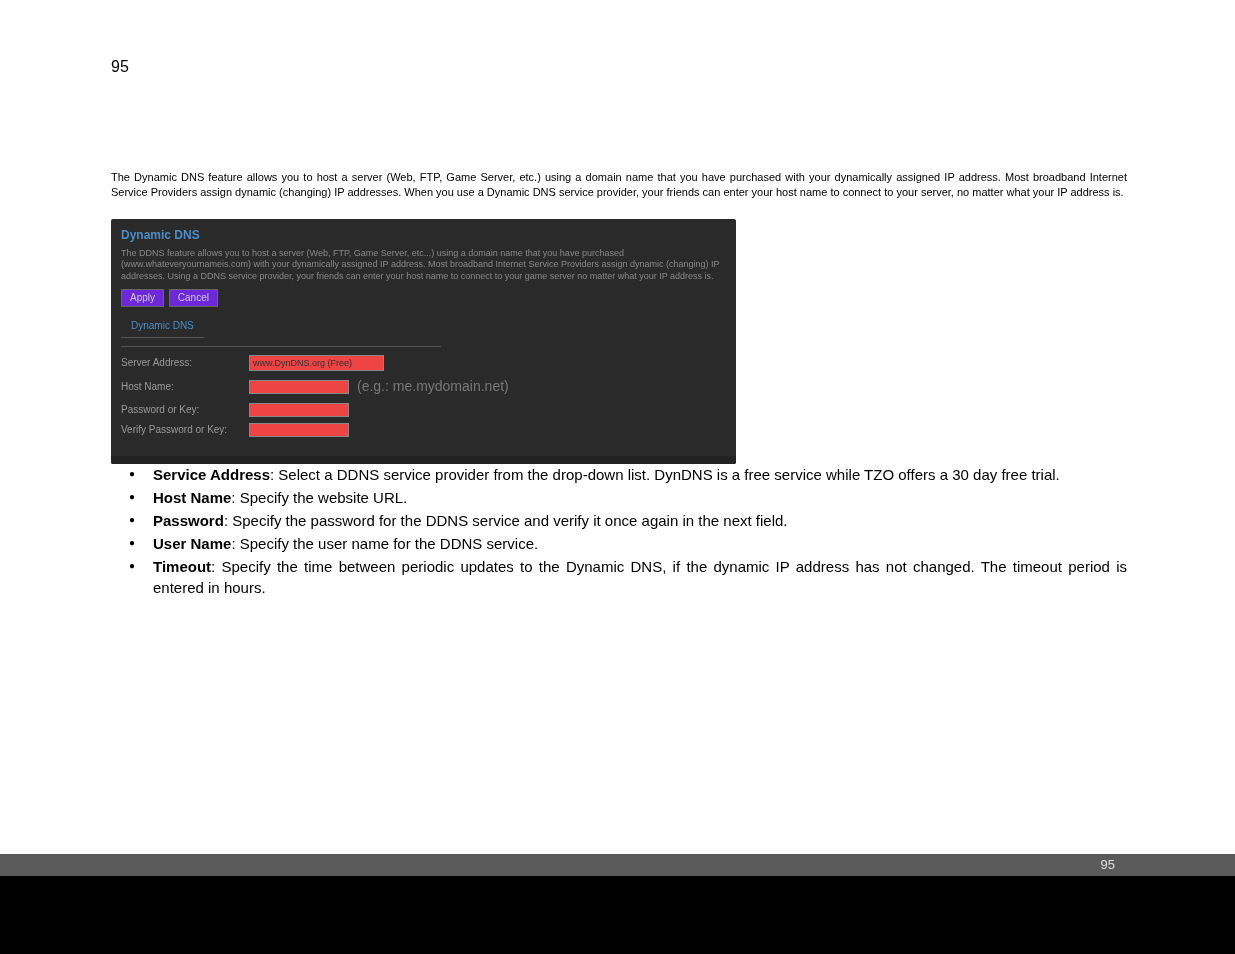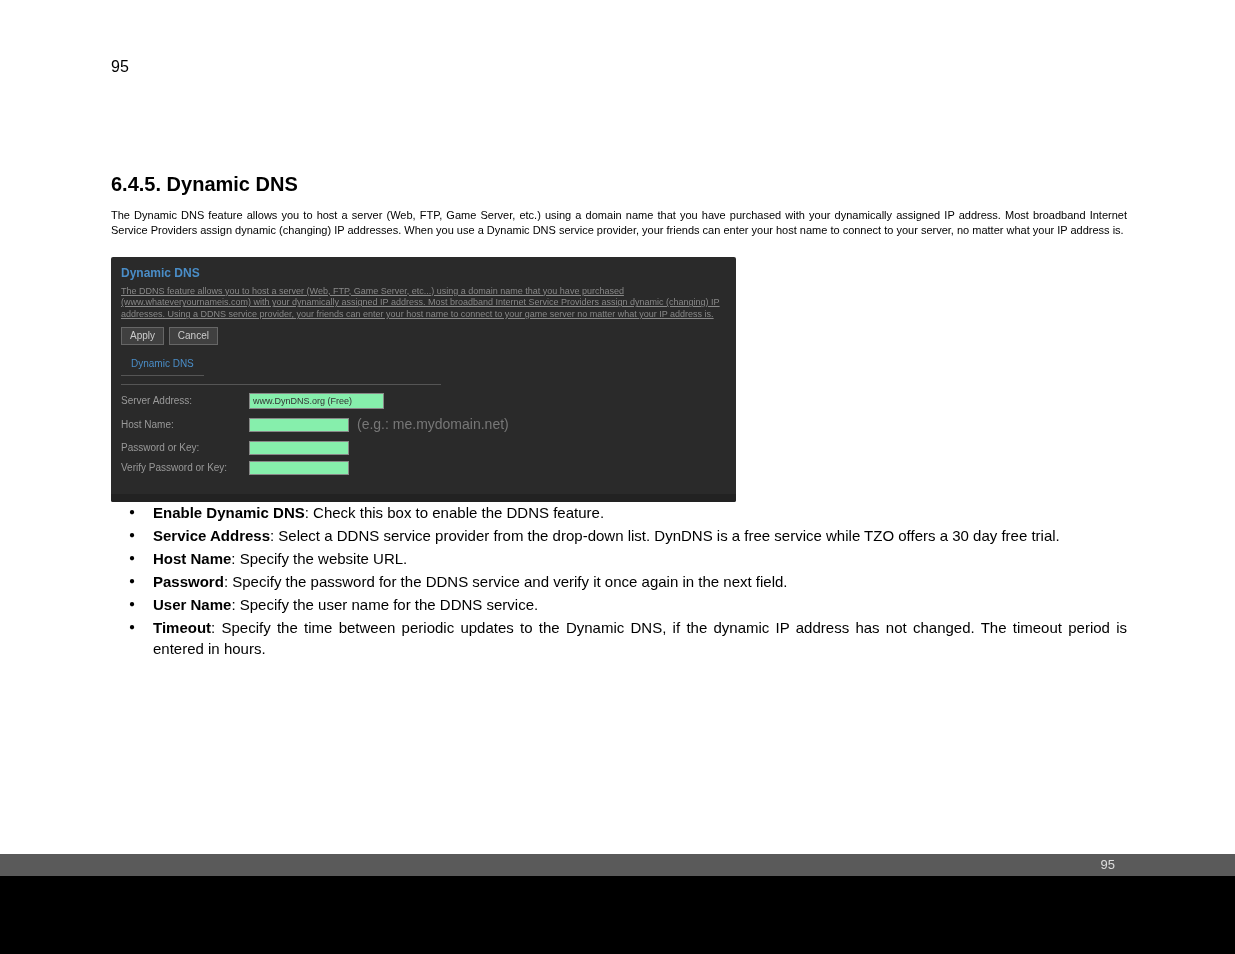--- a/index.html
+++ b/index.html
@@ -49,28 +49,27 @@
     color: #4a8dc7;
     font-size: 12px;
     font-weight: bold;
     margin-bottom: 4px;
   }
   .ss-desc {
     color: #888;
     font-size: 9px;
     line-height: 1.3;
     margin-bottom: 6px;
-    text-decoration: underline;
   }
   .ss-btns {
     margin-bottom: 8px;
   }
   .ss-btn {
     display: inline-block;
-    background: #404040;
+    background: #6d28d9;
     border: 1px solid #666;
     padding: 1px 8px;
     font-size: 10px;
     color: #ccc;
     margin-right: 2px;
   }
   .ss-tab {
     color: #4a8dc7;
     font-size: 10px;
     padding: 4px 10px;
@@ -91,21 +90,21 @@
   .ss-label {
     width: 128px;
     color: #999;
     font-size: 10px;
   }
   .ss-checkbox {
     width: 11px; height: 11px;
     background: #fff;
   }
   .ss-select, .ss-input {
-    background: #86efac;
+    background: #ef4444;
     border: 1px solid #888;
     font-size: 9px;
     padding: 1px 3px;
     color: #333;
   }
   .ss-select { width: 135px; }
   .ss-input { width: 100px; height: 14px; }
   .ss-hint {
     color: #777;
     font-size: 14px;
@@ -162,21 +161,20 @@
     height: 78px;
     background: #000;
   }
 </style>
 </head>
 <body>
 
 <div class="page-num-top">95</div>
 
 <div class="content">
-  <h2>6.4.5. Dynamic DNS</h2>
   <p class="intro-text">The Dynamic DNS feature allows you to host a server (Web, FTP, Game Server, etc.) using a domain name that you have purchased with your dynamically assigned IP address. Most broadband Internet Service Providers assign dynamic (changing) IP addresses. When you use a Dynamic DNS service provider, your friends can enter your host name to connect to your server, no matter what your IP address is.</p>
 
   <div class="screenshot">
     <div class="ss-title">Dynamic DNS</div>
     <div class="ss-desc">The DDNS feature allows you to host a server (Web, FTP, Game Server, etc...) using a domain name that you have purchased (www.whateveryournameis.com) with your dynamically assigned IP address. Most broadband Internet Service Providers assign dynamic (changing) IP addresses. Using a DDNS service provider, your friends can enter your host name to connect to your game server no matter what your IP address is.</div>
     <div class="ss-btns">
       <span class="ss-btn">Apply</span>
       <span class="ss-btn">Cancel</span>
     </div>
     <div class="ss-divider">
@@ -197,21 +195,20 @@
     </div>
     <div class="ss-row">
       <span class="ss-label">Verify Password or Key:</span>
       <span class="ss-input"></span>
     </div>
 
     <div class="ss-bottom-edge"></div>
   </div>
 
   <ul class="bullets">
-    <li><b>Enable Dynamic DNS</b><span>: Check this box to enable the DDNS feature.</span></li>
     <li><b>Service Address</b><span>: Select a DDNS service provider from the drop-down list. DynDNS is a free service while TZO offers a 30 day free trial.</span></li>
     <li><b>Host Name</b><span>: Specify the website URL.</span></li>
     <li><b>Password</b><span>: Specify the password for the DDNS service and verify it once again in the next field.</span></li>
     <li><b>User Name</b><span>: Specify the user name for the DDNS service.</span></li>
     <li><b>Timeout</b><span>: Specify the time between periodic updates to the Dynamic DNS, if the dynamic IP address has not changed. The timeout period is entered in hours.</span></li>
   </ul>
 </div>
 
 <div class="footer-bar"></div>
 <div class="page-num-bottom">95</div>

